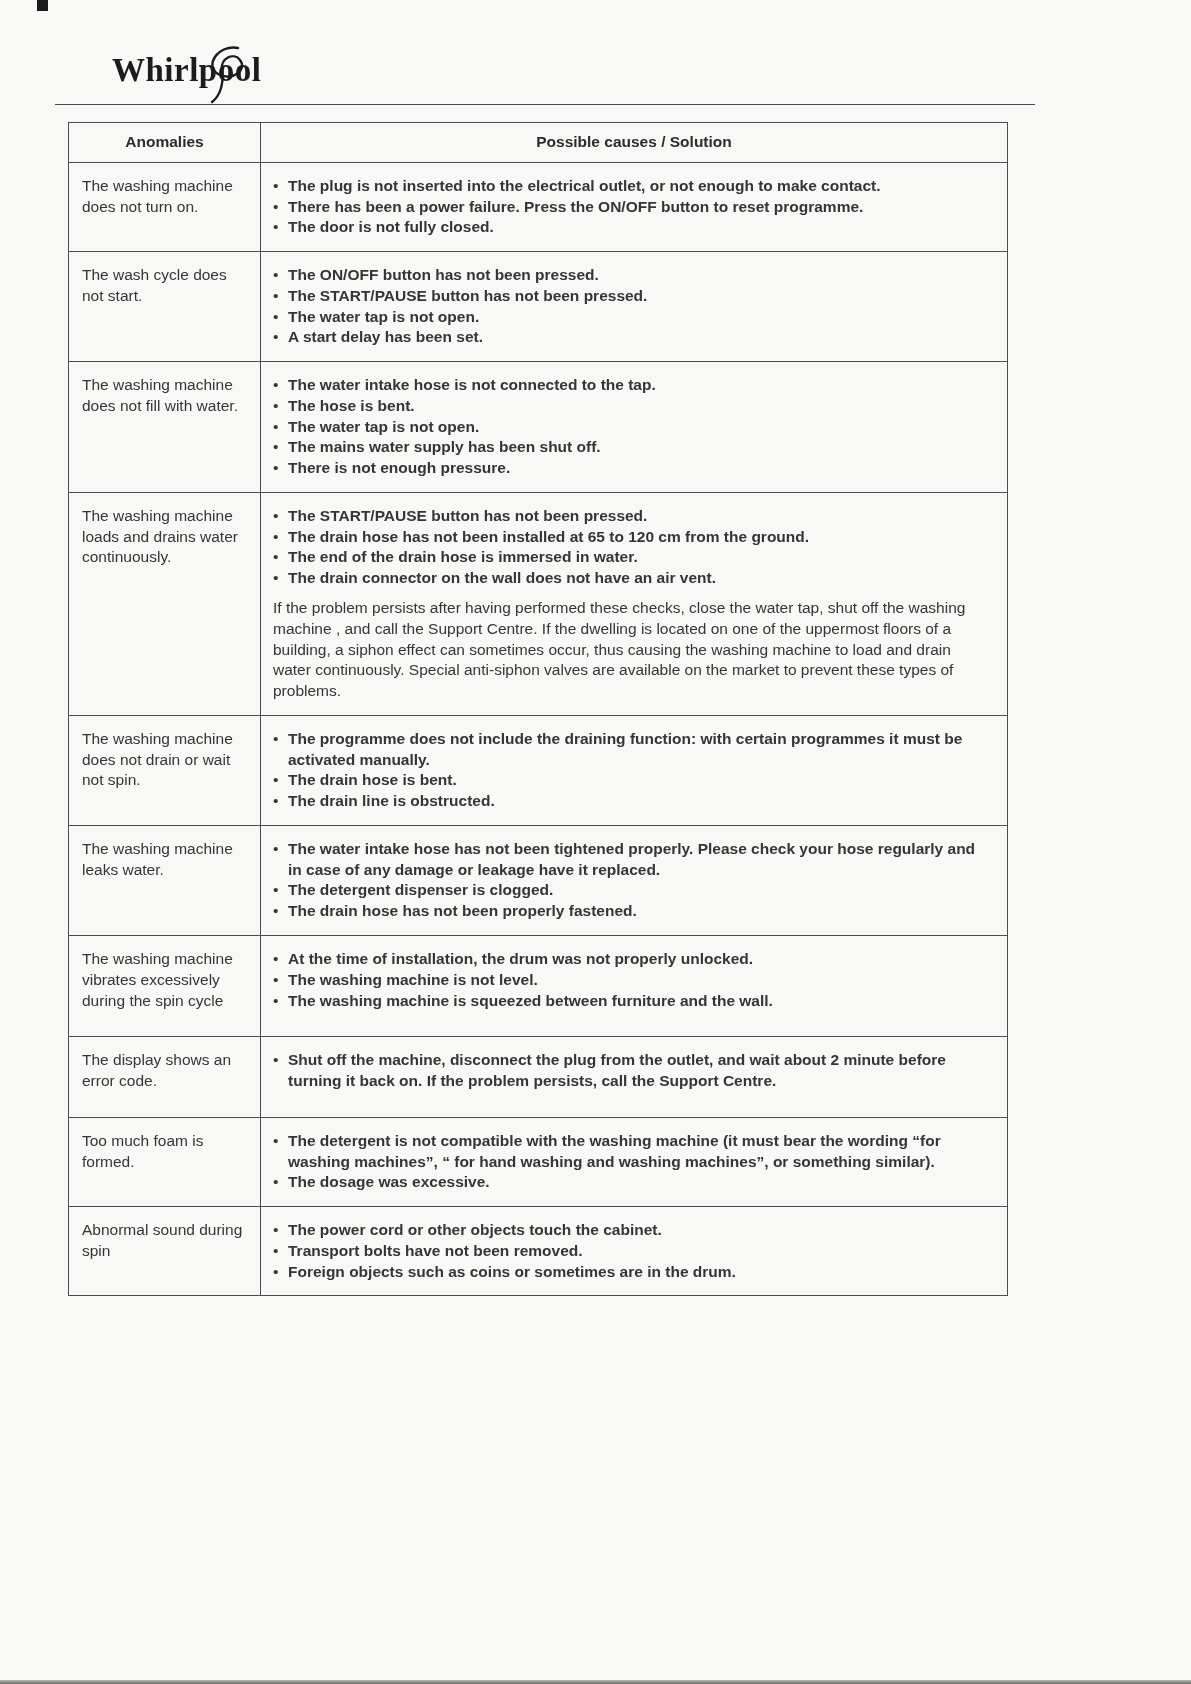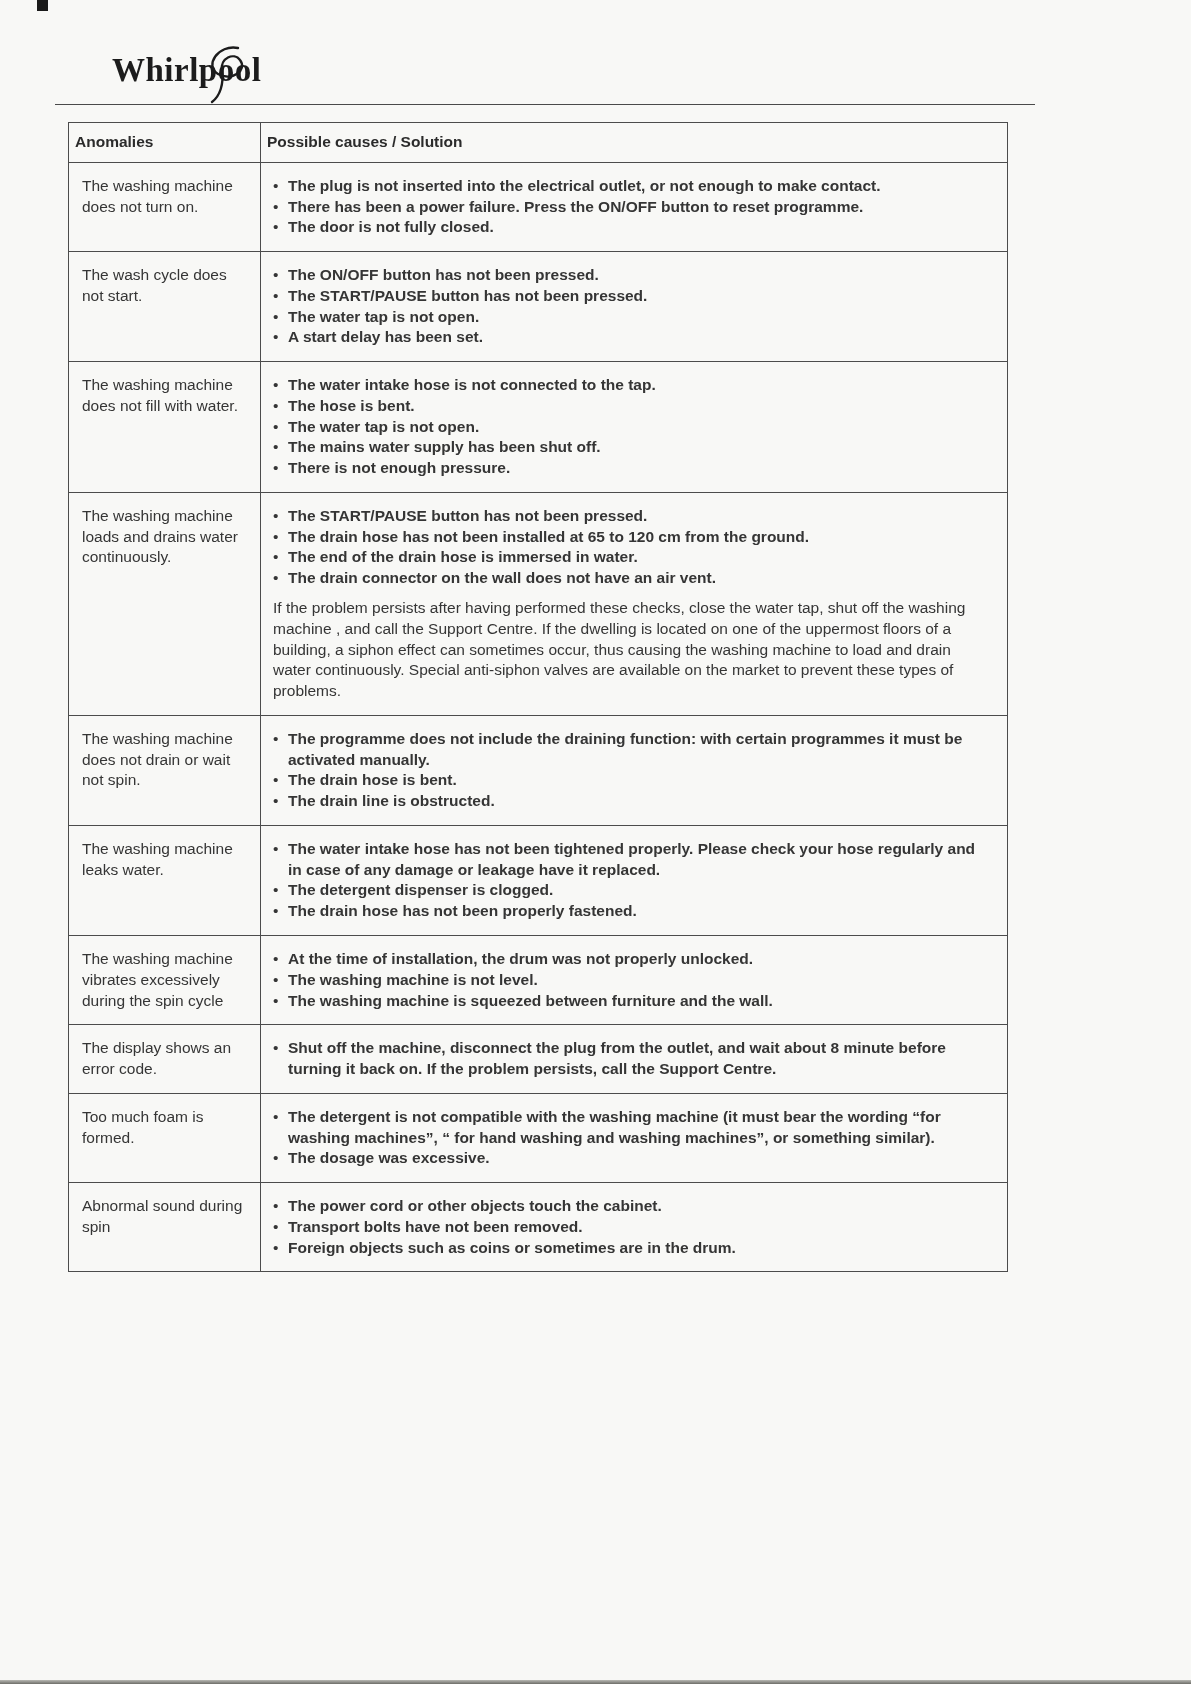--- a/index.html
+++ b/index.html
@@ -62,27 +62,27 @@
   }
   table.trouble th, table.trouble td {
     border: 1px solid #4c4c4c;
     vertical-align: top;
     font-size: 15.5px;
     line-height: 1.34;
   }
   table.trouble th {
     font-weight: bold;
     color: #2b2b2b;
-    text-align: left;
+    text-align: center;
     padding: 9px 6px;
     font-size: 15.5px;
   }
   col.anomaly-col { width: 192px; }
   td.anomaly-cell {
-    padding: 13px 10px 13px 13px;
+    padding: 13px 10px 25px 13px;
     color: #353535;
   }
   td.causes-cell {
     padding: 13px 14px 13px 12px;
     color: #353535;
   }
   .cause-item { display: flex; }
   .cause-item .bullet {
     flex: none;
     width: 15px;
@@ -252,21 +252,21 @@
               <span class="bullet">•</span>
               <span class="cause-text">The washing machine is squeezed between furniture and the wall.</span>
             </div>
           </td>
         </tr>
         <tr>
           <td class="anomaly-cell">The display shows an error code.</td>
           <td class="causes-cell">
             <div class="cause-item">
               <span class="bullet">•</span>
-              <span class="cause-text">Shut off the machine, disconnect the plug from the outlet, and wait about 8 minute before turning it back on. If the problem persists, call the Support Centre.</span>
+              <span class="cause-text">Shut off the machine, disconnect the plug from the outlet, and wait about 2 minute before turning it back on. If the problem persists, call the Support Centre.</span>
             </div>
           </td>
         </tr>
         <tr>
           <td class="anomaly-cell">Too much foam is formed.</td>
           <td class="causes-cell">
             <div class="cause-item">
               <span class="bullet">•</span>
               <span class="cause-text">The detergent is not compatible with the  washing machine  (it must bear the wording “for washing machines”, “ for hand washing and washing machines”, or something similar).</span>
             </div>

